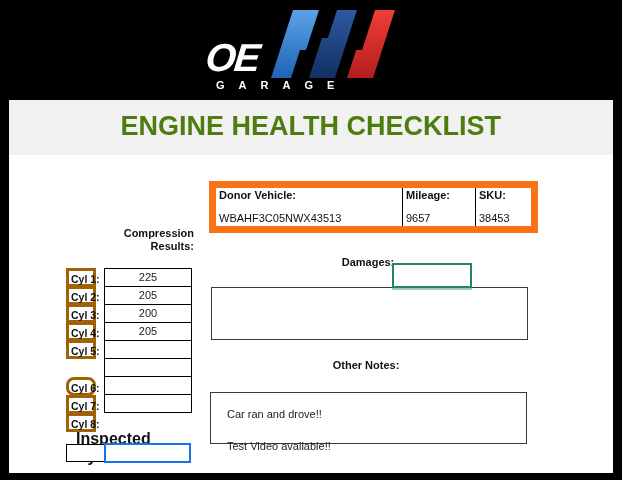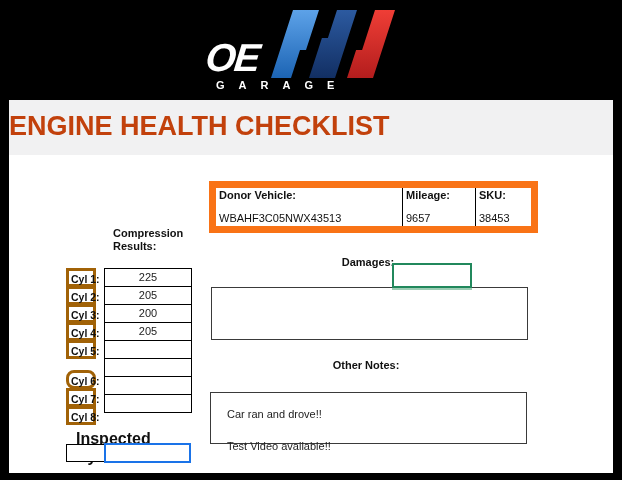--- a/index.html
+++ b/index.html
@@ -16,46 +16,46 @@
     letter-spacing:-2px;transform:skewX(-6deg);line-height:1;
   }
   .logo-stripes{position:absolute;left:271px;top:10px;}
   .logo-sub{
     position:absolute;left:216px;top:79px;width:170px;
     font-size:11px;font-weight:bold;color:#fff;letter-spacing:14px;white-space:nowrap;
   }
   
   .title-band{position:absolute;left:9px;top:100px;width:604px;height:55px;background:#f1f1f2;}
   .page-title{
-    position:absolute;left:0;top:11px;width:492px;text-align:left;
-    font-size:27px;font-weight:bold;color:#c2410c;letter-spacing:0;
+    position:absolute;left:0;top:11px;width:492px;text-align:right;
+    font-size:27px;font-weight:bold;color:#4d7c0f;letter-spacing:0;
   }
   
   .sheet{position:absolute;left:9px;top:155px;width:604px;height:318px;background:#fff;}
   
   .donor-table{
     position:absolute;left:209px;top:181px;display:grid;
     grid-template-columns:186px 73px 56px;border:7px solid #f97316;background:#fff;z-index:2;
   }
   .donor-cell{padding:1px 3px 2px 3px;font-size:11px;line-height:12px;}
   .donor-cell + .donor-cell{border-left:1px solid #000;}
   .donor-label{font-weight:bold;}
   .donor-value{margin-top:11px;}
   
   .comp-heading{
-    position:absolute;left:113px;top:227px;width:96px;text-align:left;
+    position:absolute;left:98px;top:227px;width:96px;text-align:right;
     font-size:11px;font-weight:bold;line-height:13px;z-index:2;
   }
   .cyl-labels{position:absolute;left:66px;top:268px;z-index:2;}
   .cyl-label-cell{
     box-sizing:border-box;width:30px;height:19px;margin-bottom:-1px;
     border:3px solid #a16207;background:#fff;
     font-size:10.5px;font-weight:bold;line-height:16px;padding-left:2px;white-space:nowrap;
   }
-  .cyl-label-cell.gap{margin-top:12px;border-radius:8px;}
+  .cyl-label-cell.gap{margin-top:19px;border-radius:8px;}
   .cyl-values{
     position:absolute;left:104px;top:268px;width:86px;border:1px solid #000;background:#fff;z-index:2;
   }
   .cyl-value-cell{
     box-sizing:border-box;height:18px;border-bottom:1px solid #000;
     font-size:11px;line-height:16px;text-align:center;color:#222;
   }
   .cyl-value-cell:last-child{height:17px;border-bottom:none;}
   
   .damages-heading{

